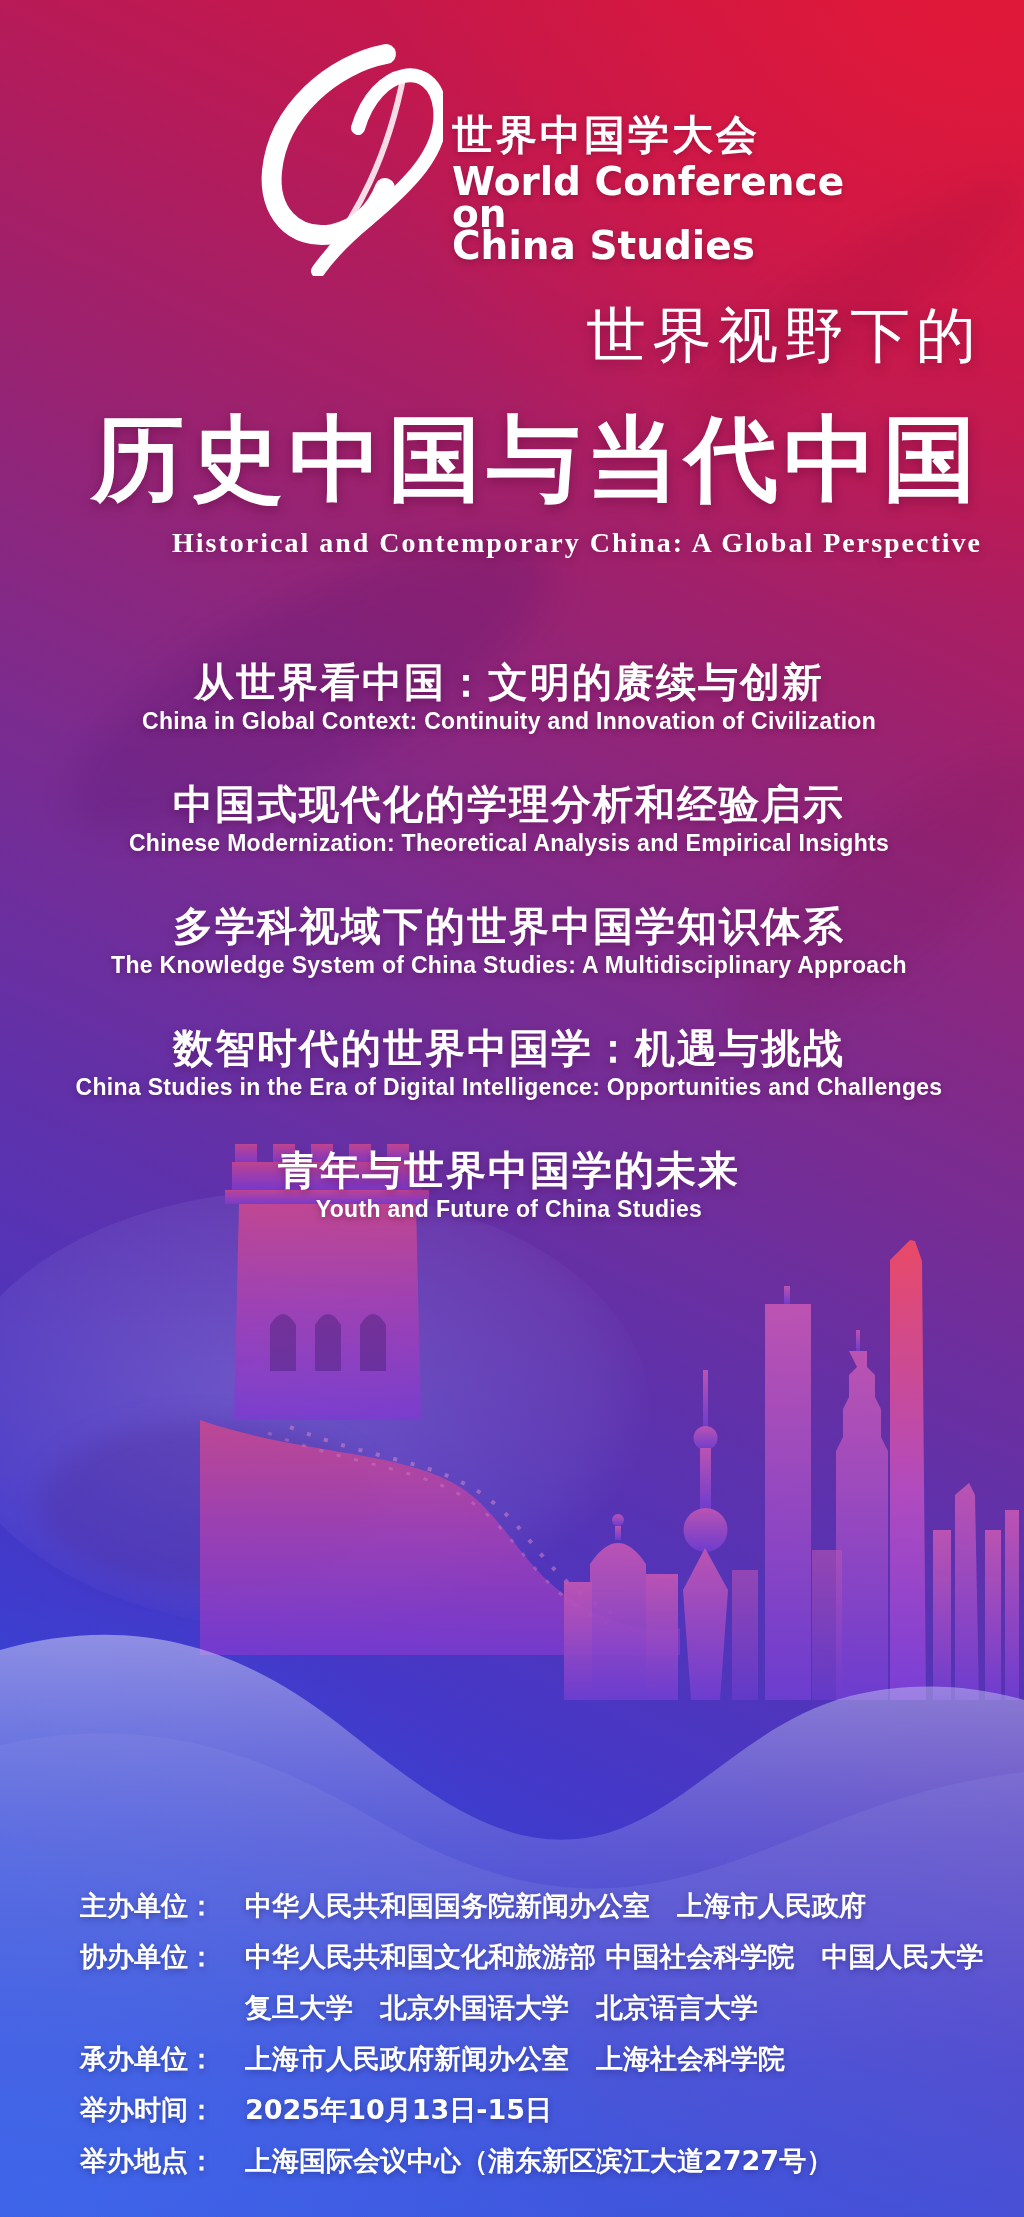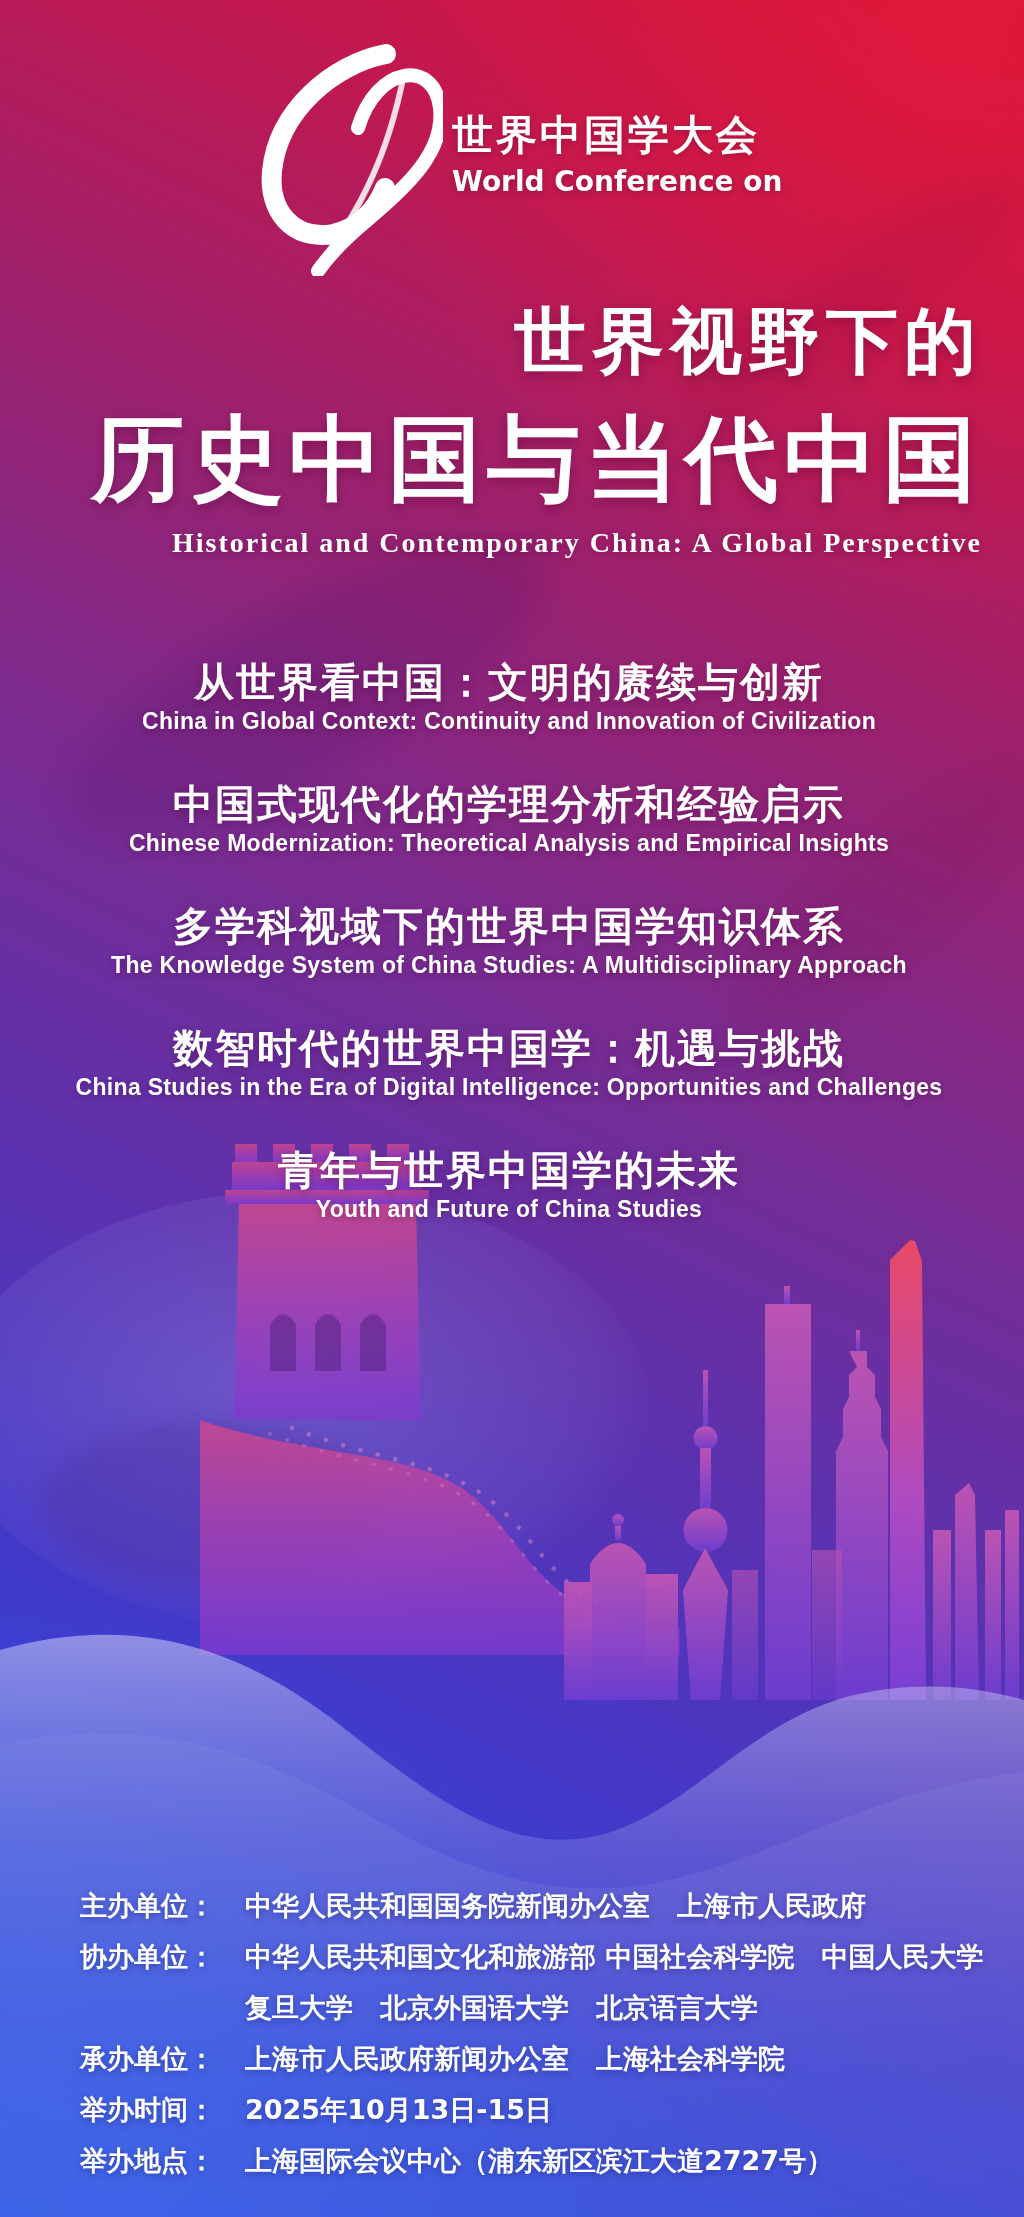--- a/index.html
+++ b/index.html
@@ -19,25 +19,25 @@
   .swoosh2{left:40px;top:600px;width:540px;height:170px;background:rgba(80,20,110,0.22);transform:rotate(-28deg);}
   .swoosh3{left:690px;top:830px;width:400px;height:130px;background:rgba(120,20,90,0.16);transform:rotate(-40deg);}
   .blob1{left:-50px;top:1190px;width:700px;height:440px;border-radius:50%;
     background:radial-gradient(ellipse at 45% 45%,rgba(160,150,230,0.34),rgba(160,150,230,0.10) 60%,transparent 72%);}
   .blob2{left:40px;top:1420px;width:340px;height:170px;border-radius:50%;background:rgba(75,40,150,0.30);filter:blur(12px);}
 
   
   .logo-mark{left:238px;top:36px;width:205px;height:240px;}
   .logo-text{left:452px;top:112px;width:420px;}
   .logo-zh{font-size:41px;font-weight:700;letter-spacing:3px;line-height:47px;text-shadow:0 2px 6px rgba(60,0,40,.3);}
-  .logo-en{font-size:28px;font-weight:700;line-height:32px;margin-top:7px;text-shadow:0 2px 6px rgba(60,0,40,.3);}
+  .logo-en{font-size:39px;font-weight:700;line-height:32px;margin-top:7px;text-shadow:0 2px 6px rgba(60,0,40,.3);}
 
   
   .serif{font-family:"DejaVu Serif","Liberation Serif",serif;}
-  .hero1{right:42px;top:305px;font-size:72px;font-weight:700;letter-spacing:6px;line-height:1;text-align:right;text-shadow:0 4px 12px rgba(80,0,50,.4);}
+  .hero1{right:42px;top:305px;font-size:60px;font-weight:400;letter-spacing:6px;line-height:1;text-align:right;text-shadow:0 4px 12px rgba(80,0,50,.4);}
   .hero2{right:42px;top:412px;font-size:93px;font-weight:700;letter-spacing:6px;line-height:1;text-align:center;white-space:nowrap;text-shadow:0 4px 12px rgba(80,0,50,.4);}
   .hero-sub{right:42px;top:527px;font-family:"Liberation Serif",serif;font-size:28px;font-weight:700;letter-spacing:2px;text-align:right;white-space:nowrap;text-shadow:0 2px 8px rgba(80,0,50,.4);}
 
   
   .topics{right:40px;top:658px;width:950px;text-align:center;}
   .topic{margin-bottom:43px;}
   .topic-zh{font-size:40px;font-weight:700;letter-spacing:2px;line-height:48px;text-shadow:0 3px 8px rgba(70,0,60,.4);}
   .topic-en{font-family:Liberation Sans, sans-serif;font-size:23px;font-weight:700;letter-spacing:.3px;line-height:31px;text-shadow:0 2px 6px rgba(70,0,60,.4);}
 
   
@@ -140,20 +140,21 @@
 
 <div class="abs" style="left:0;top:0;width:916px;height:280px;">
   <svg class="abs logo-mark" viewBox="0 0 205 240">
     <path d="M148,18 C95,28 40,75 34,135 C30,175 55,205 95,198 C120,193 138,175 147,152" stroke="#ffffff" stroke-width="20" fill="none" stroke-linecap="round"></path>
     <path d="M120,92 C138,30 196,22 202,72 C207,115 170,150 128,185 C110,200 92,218 80,235" stroke="#ffffff" stroke-width="14" fill="none" stroke-linecap="round"></path>
     <path d="M166,38 C150,120 120,180 78,232" stroke="#ffffff" stroke-width="6" fill="none" stroke-linecap="round" opacity="0.85"></path>
   </svg>
   <div class="abs logo-text">
     <div class="logo-zh">世界中国学大会</div>
     <div class="logo-en">World Conference on</div>
+    <div class="logo-en" style="margin-top:0;">China Studies</div>
   </div>
 </div>
 
 <div class="abs serif hero1">世界视野下的</div>
 <div class="abs serif hero2">历史中国与当代中国</div>
 <div class="abs hero-sub">Historical and Contemporary China: A Global Perspective</div>
 
 <div class="abs topics">
   <div class="topic">
     <div class="topic-zh serif">从世界看中国：文明的赓续与创新</div>

